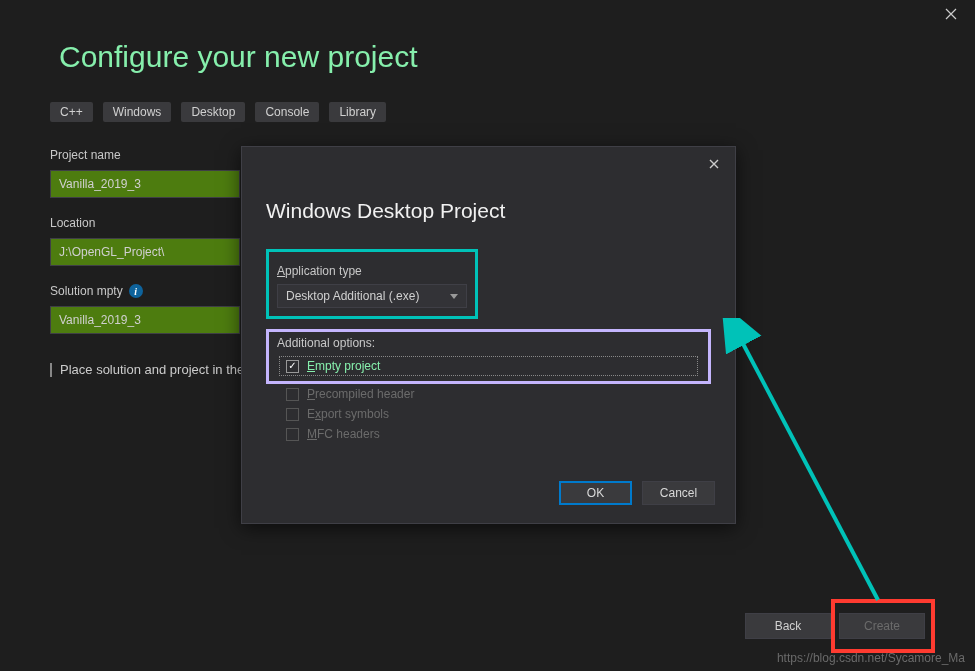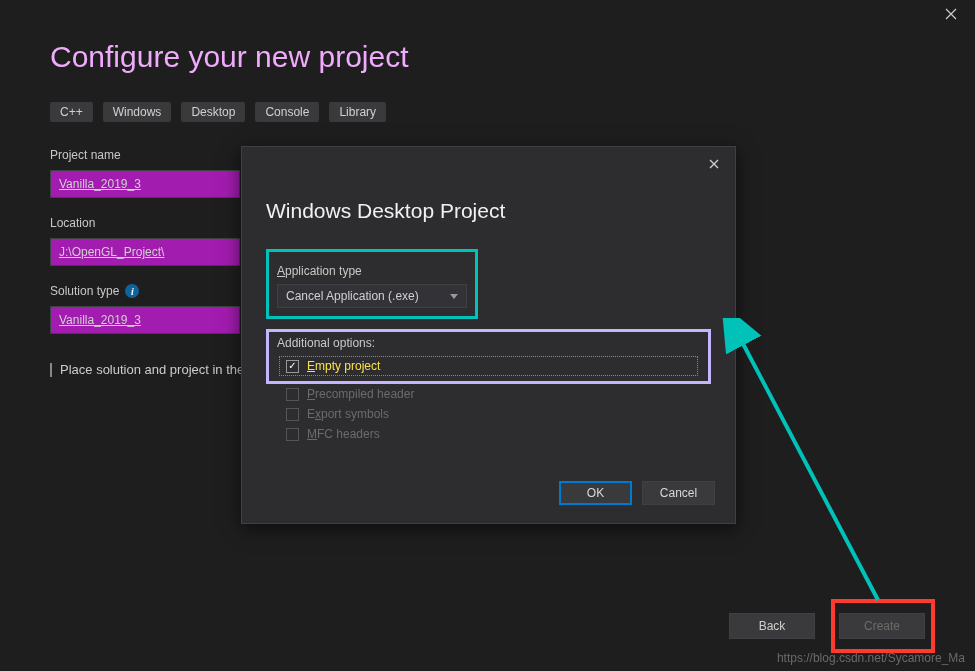--- a/index.html
+++ b/index.html
@@ -21,22 +21,23 @@
       height: 14px;
       color: #cccccc;
       cursor: pointer;
     }
     .main-area {
       padding: 40px 50px 0 50px;
     }
     .page-title {
       font-size: 30px;
       font-weight: 300;
-      color: #f0abfc;
+      color: #86efac;
       margin-bottom: 28px;
+      margin-left: 9px;
     }
     .subtitle-row {
       display: flex;
       align-items: center;
       gap: 10px;
       margin-bottom: 22px;
     }
     .subtitle {
       font-size: 18px;
       font-weight: 400;
@@ -57,28 +58,27 @@
     .form-label {
       font-size: 12px;
       color: #c8c8c8;
       margin-top: 4px;
       margin-bottom: 8px;
       display: flex;
       align-items: center;
       gap: 6px;
     }
     .text-input {
-      background: #a21caf;
+      background: #4d7c0f;
       border: 1px solid #3f3f46;
       color: #d0d0d0;
       padding: 6px 8px;
       font-size: 12px;
       width: 100%;
       outline: none;
-      text-decoration: underline;
     }
     .info-icon {
       display: inline-flex;
       width: 14px;
       height: 14px;
       border-radius: 50%;
       background: #0e639c;
       color: white;
       font-size: 10px;
       font-weight: bold;
@@ -189,21 +189,21 @@
       background: #2d2d30;
       display: flex;
       align-items: center;
       justify-content: center;
       font-size: 10px;
       line-height: 1;
       color: #fff;
     }
     .opt-chk.checked::after { content: "✓"; }
     .opt-chk.disabled { border-color: #555; }
-    .opt-text { color: #fde047; }
+    .opt-text { color: #86efac; }
     .opt-text .ul { text-decoration: underline; }
     .opt-text.disabled { color: #6b6b6b; }
     .opt-row.below { margin-left: 18px; padding: 3px 2px; }
     
     .dialog-buttons {
       position: absolute;
       bottom: 18px;
       right: 20px;
       display: flex;
       gap: 10px;
@@ -223,21 +223,21 @@
     .dlg-btn.primary {
       border: 2px solid #007acc;
     }
 
     
     .bottom-buttons {
       position: absolute;
       bottom: 32px;
       right: 50px;
       display: flex;
-      gap: 24px;
+      gap: 8px;
       text-align: center;
     }
     .nav-btn {
       width: 86px;
       height: 26px;
       border: 1px solid #3f3f46;
       background: #3a3a3d;
       color: #d0d0d0;
       font-size: 12px;
       display: flex;
@@ -297,21 +297,21 @@
   </div>
 
   <div class="form-section">
     <div class="form-label">Project name</div>
     <input class="text-input" value="Vanilla_2019_3" style="">
 
     <div class="form-label">Location</div>
     <input class="text-input" value="J:\OpenGL_Project\" style="">
 
     <div class="form-label">
-      <span>Solution type</span>
+      <span>Solution mpty</span>
       <span class="info-icon">i</span>
     </div>
     <input class="text-input" value="Vanilla_2019_3" style="">
 
     <div class="chk-row">
       <span class="chk-box"></span>
       <span class="chk-label">Place solution and project in the</span>
     </div>
   </div>
 </div>
@@ -321,21 +321,21 @@
     <svg viewBox="0 0 10 10" width="10" height="10">
         <path d="M1 1 L9 9 M9 1 L1 9" stroke="#ccc" stroke-width="1.4"></path>
       </svg>
   </div>
   <div class="dialog-body">
     <div class="dialog-title">Windows Desktop Project</div>
 
     <div class="app-type-box">
       <div class="section-lbl"><span class="ul">A</span>pplication type</div>
       <div class="dropdown">
-        <span>Cancel Application (.exe)</span>
+        <span>Desktop Additional (.exe)</span>
         <span class="caret-down"></span>
       </div>
     </div>
 
     <div class="addl-box">
       <div class="section-lbl">Additional options:</div>
       <div class="opt-row first">
         <span class="opt-chk checked"></span>
         <span class="opt-text"><span class="ul">E</span>mpty project</span>
       </div>

